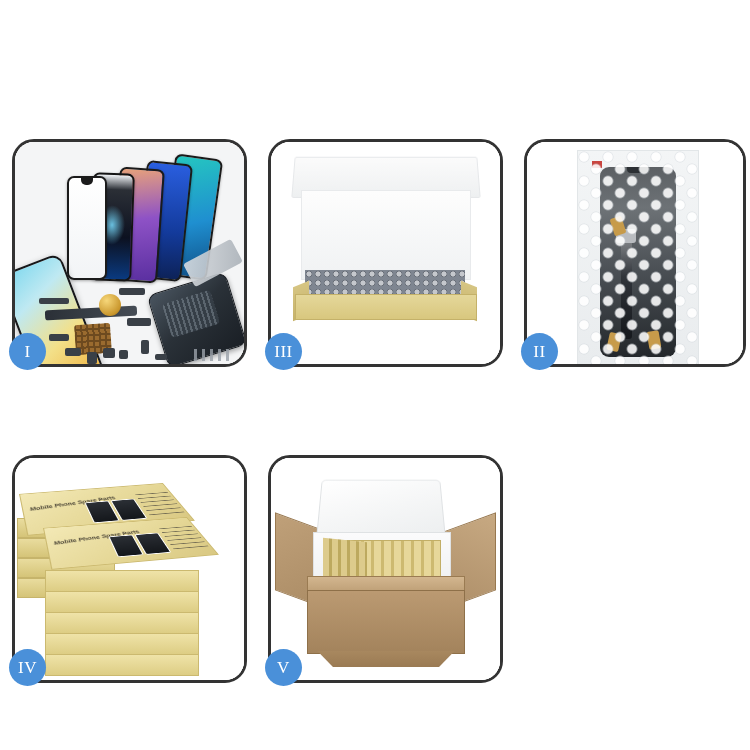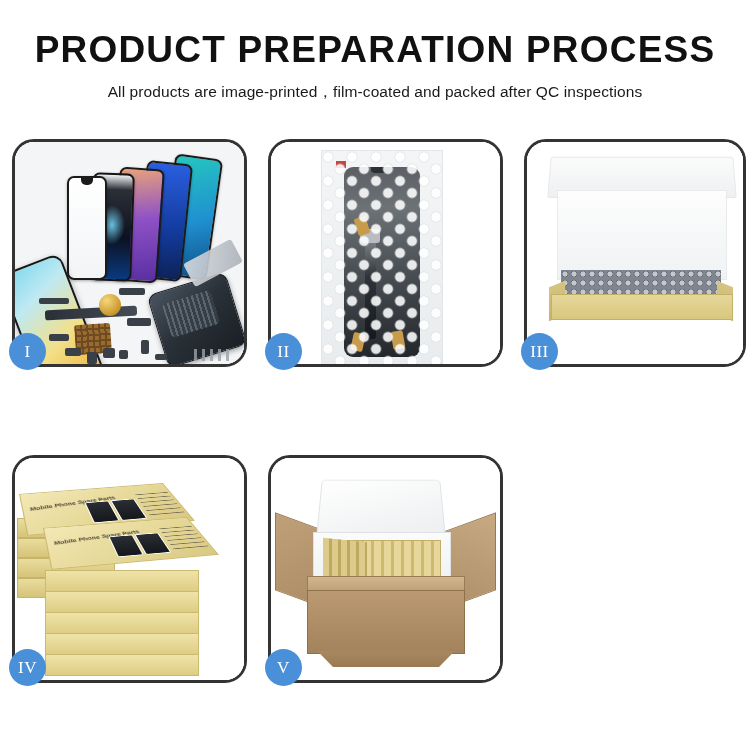--- a/index.html
+++ b/index.html
@@ -308,24 +308,20 @@
   }
   .p6 .nick{position:absolute;width:12px;height:14px;background:#9c7e57;}
   .nk1{left:56px;top:96px;transform:skewY(26deg);}
   .nk2{left:56px;top:152px;transform:skewY(26deg);}
 </style>
 </head>
 <body>
 
 <div class="page">
 
-  <div class="header">
-    <div class="title">PRODUCT PREPARATION PROCESS</div>
-    <div class="subtitle">All products are image-printed，film-coated and packed after QC inspections</div>
-  </div>
 
   <div class="grid">
 
     <div class="panel">
       <div class="panel-inner">
         <div class="p1">
           <div class="fan">
             <div class="ph ph1"></div>
             <div class="ph ph2"></div>
             <div class="ph ph3"></div>
@@ -351,54 +347,54 @@
           <div class="tinypart tp10"></div>
           <div class="screwset"></div>
           <div class="tool"></div>
         </div>
       </div>
       <div class="badge">I</div>
     </div>
 
     <div class="panel">
       <div class="panel-inner">
+        <div class="p3">
+          <div class="lidback"></div>
+          <div class="foam"></div>
+          <div class="traywrap">
+            <div class="wrapfill"></div>
+            <div class="trayleft"></div>
+            <div class="trayright"></div>
+            <div class="trayfront"></div>
+          </div>
+        </div>
+      </div>
+      <div class="badge">III</div>
+    </div>
+
+    <div class="panel">
+      <div class="panel-inner">
         <div class="p2">
           <div class="bag">
             <div class="screen"></div>
             <div class="redtab"></div>
             <div class="cable"></div>
             <div class="conn"></div>
             <div class="goldtab gt1"></div>
             <div class="goldtab gt2"></div>
             <div class="goldtab gt3"></div>
             <div class="bubbles"></div>
           </div>
         </div>
       </div>
       <div class="badge">II</div>
     </div>
 
     <div class="panel">
       <div class="panel-inner">
-        <div class="p3">
-          <div class="lidback"></div>
-          <div class="foam"></div>
-          <div class="traywrap">
-            <div class="wrapfill"></div>
-            <div class="trayleft"></div>
-            <div class="trayright"></div>
-            <div class="trayfront"></div>
-          </div>
-        </div>
-      </div>
-      <div class="badge">III</div>
-    </div>
-
-    <div class="panel">
-      <div class="panel-inner">
         <div class="p4">
           <div class="sideA" style="left:2px;top:60px;width:96px;height:18px;"></div>
           <div class="sideA" style="left:2px;top:80px;width:96px;height:18px;"></div>
           <div class="sideA" style="left:2px;top:100px;width:96px;height:18px;"></div>
           <div class="sideA" style="left:2px;top:120px;width:96px;height:18px;"></div>
 
           <div class="lidtop" style="left:4px;top:36px;">
             <div class="lbl">Mobile Phone Spare Parts</div>
             <div class="scr scrA"></div>
             <div class="scr scrB"></div>

